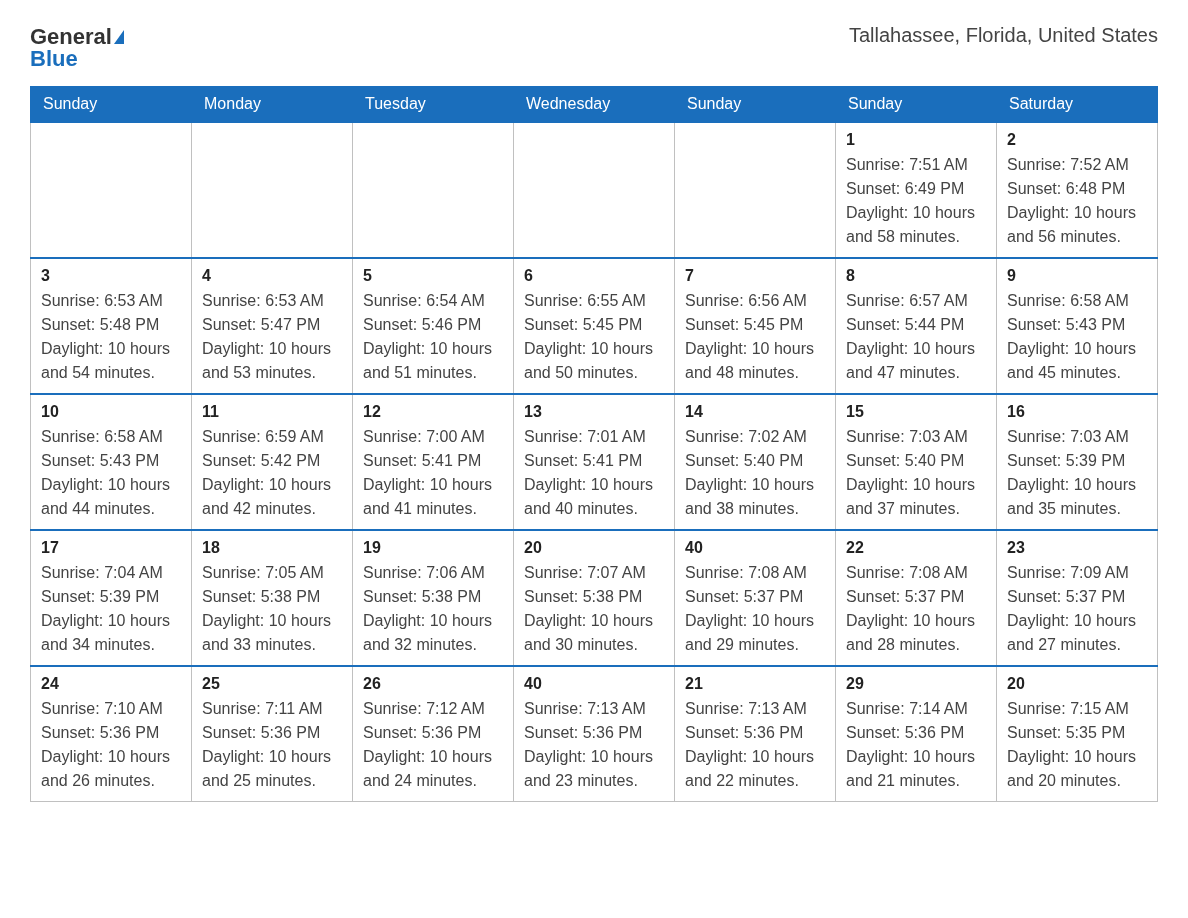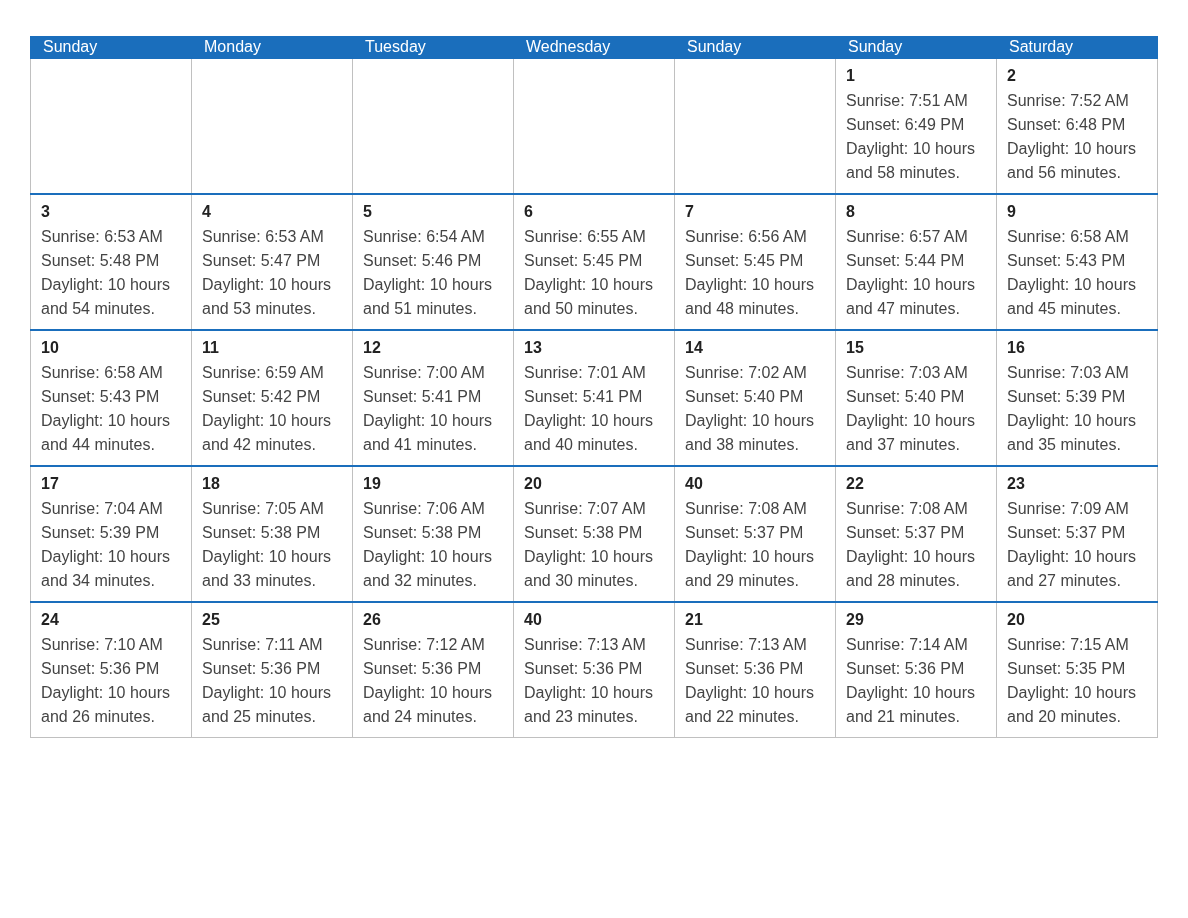--- a/index.html
+++ b/index.html
@@ -61,21 +61,21 @@
     .calendar-table {
       width: 100%;
       border-collapse: collapse;
       border: 1px solid #b0b0b0;
     }
     .calendar-table th {
       background-color: #1a6ebc;
       color: #fff;
       font-size: 16px;
       font-weight: normal;
-      padding: 1px 12px;
+      padding: 8px 12px;
       text-align: left;
       border: 1px solid #1a6ebc;
     }
     .calendar-table td {
       vertical-align: top;
       padding: 8px 10px;
       border: 1px solid #c0c0c0;
       width: 14.28%;
       min-height: 100px;
       font-size: 12.5px;
@@ -98,21 +98,29 @@
       background: #f9f9f9;
     }
     .week-row td {
       border-top: 2px solid #1a6ebc;
     }
   </style>
 </head>
 <body>
 
 <div class="header-area">
+  <div class="logo">
+    <div style="display:flex;align-items:center;">
+      <span class="logo-general">General</span>
+      <span class="logo-triangle"></span>
+    </div>
+    <span class="logo-blue">Blue</span>
+  </div>
   <div class="title-area">
+    <div class="location-title">Tallahassee, Florida, United States</div>
   </div>
 </div>
 
 <table class="calendar-table">
   <thead>
     <tr>
       <th>Sunday</th>
       <th>Monday</th>
       <th>Tuesday</th>
       <th>Wednesday</th>

